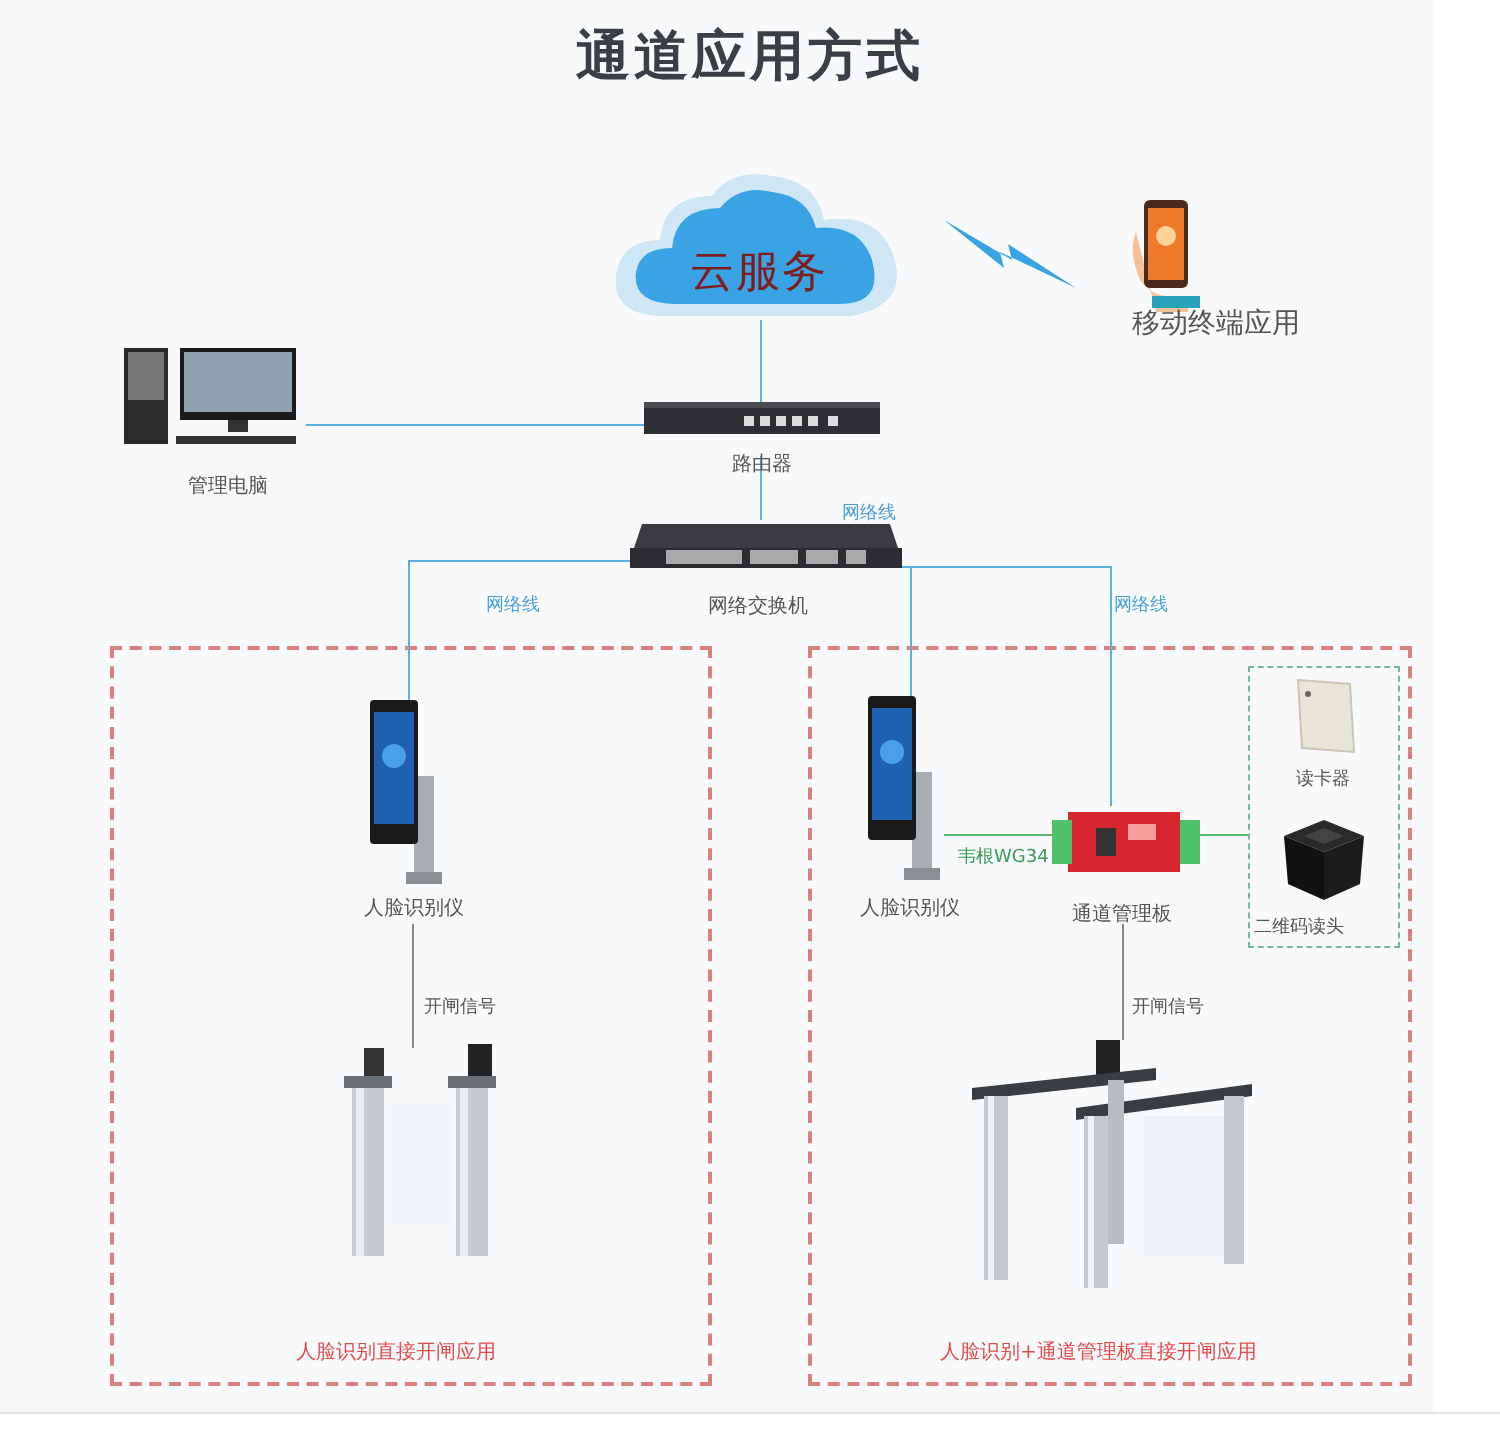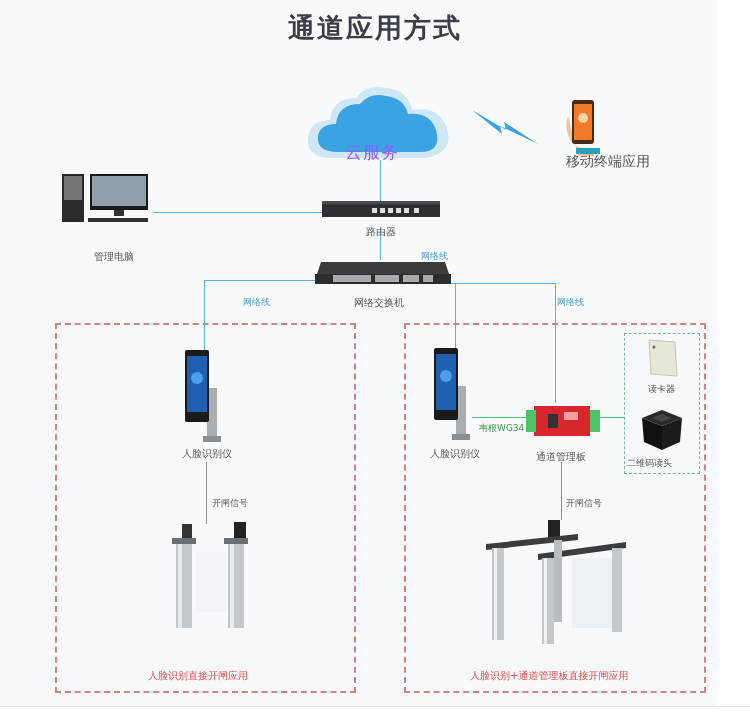--- a/index.html
+++ b/index.html
@@ -43,21 +43,21 @@
   <div class="vline blue" style="left:555px; top:283px; height:120px;"></div>
   <div class="vline gray" style="left:206px; top:462px; height:62px;"></div>
   <div class="vline gray" style="left:561px; top:462px; height:58px;"></div>
   <div class="hline green" style="left:472px; top:417px; width:56px;"></div>
   <div class="hline green" style="left:598px; top:417px; width:26px;"></div>
 
   <svg class="abs" style="left:300px; top:80px;" width="160" height="90" viewBox="0 0 160 90">
     <path d="M32 78 Q6 78 8 58 Q10 40 30 40 Q32 18 56 18 Q66 4 86 8 Q108 10 112 30 Q138 26 146 46 Q156 72 126 78 Z" fill="#cfe6f5"></path>
     <path d="M38 72 Q16 72 18 56 Q20 44 36 44 Q38 24 60 24 Q70 12 86 16 Q104 18 108 34 Q130 32 136 50 Q142 72 120 72 Z" fill="#3aa3e3"></path>
   </svg>
-  <div class="abs" style="left:345px; top:121px; font-size:17px; color:#8b5cf6; letter-spacing:1px;margin-top:20px;">云服务</div>
+  <div class="abs" style="left:345px; top:121px; font-size:22px; color:#7f1d1d; letter-spacing:1px;">云服务</div>
 
   <svg class="abs" style="left:470px; top:108px;" width="70" height="40" viewBox="0 0 70 40">
     <path d="M2 2 L36 22 L34 14 L68 36 L30 18 L32 26 Z" fill="#3aa3e3"></path>
   </svg>
 
   <svg class="abs" style="left:560px; top:96px;" width="50" height="64" viewBox="0 0 50 64">
     <path d="M8 20 Q4 30 10 44 Q16 52 24 52 L34 52 L34 60 L18 60 Z" fill="#f2c39a"></path>
     <rect x="12" y="4" width="22" height="44" rx="3" fill="#4a2a1a"></rect>
     <rect x="14" y="8" width="18" height="36" fill="#f07a2a"></rect>
     <circle cx="23" cy="22" r="5" fill="#fbd39a"></circle>
@@ -66,21 +66,21 @@
   <div class="abs label" style="left:566px; top:153px; font-size:14px;">移动终端应用</div>
 
   <svg class="abs" style="left:60px; top:172px;" width="96" height="54" viewBox="0 0 96 54">
     <rect x="2" y="2" width="22" height="48" fill="#2a2a2a"></rect>
     <rect x="4" y="4" width="18" height="24" fill="#777"></rect>
     <rect x="30" y="2" width="58" height="36" fill="#1a1a1a"></rect>
     <rect x="32" y="4" width="54" height="30" fill="#8fa1ad"></rect>
     <rect x="54" y="38" width="10" height="6" fill="#333"></rect>
     <rect x="28" y="46" width="60" height="4" fill="#333"></rect>
   </svg>
-  <div class="abs label" style="left:94px; top:250px;">管理电脑</div>
+  <div class="abs label" style="left:94px; top:236px;">管理电脑</div>
 
   <svg class="abs" style="left:322px; top:199px;" width="118" height="20" viewBox="0 0 118 20">
     <rect x="0" y="2" width="118" height="16" fill="#2d2f33"></rect>
     <rect x="0" y="2" width="118" height="3" fill="#4a4c52"></rect>
     <g fill="#ddd">
         <rect x="50" y="9" width="5" height="5"></rect>
         <rect x="58" y="9" width="5" height="5"></rect>
         <rect x="66" y="9" width="5" height="5"></rect>
         <rect x="74" y="9" width="5" height="5"></rect>
         <rect x="82" y="9" width="5" height="5"></rect>

